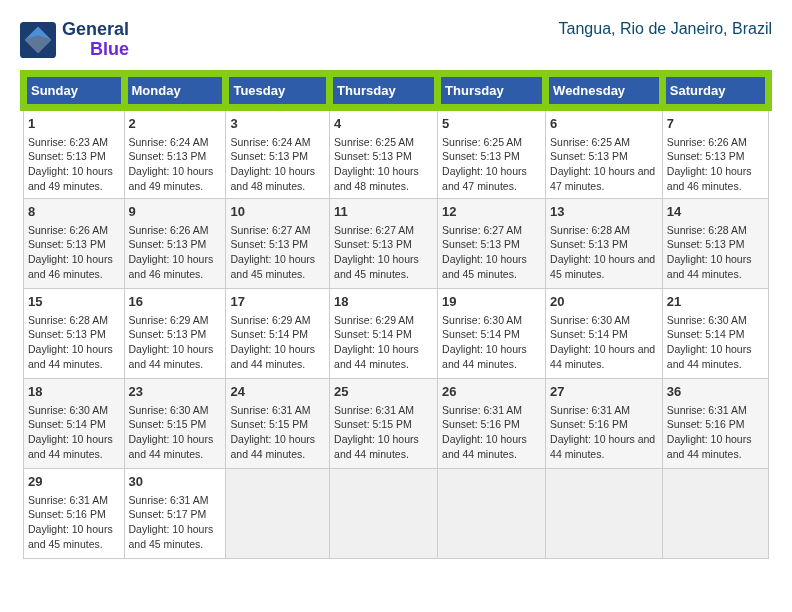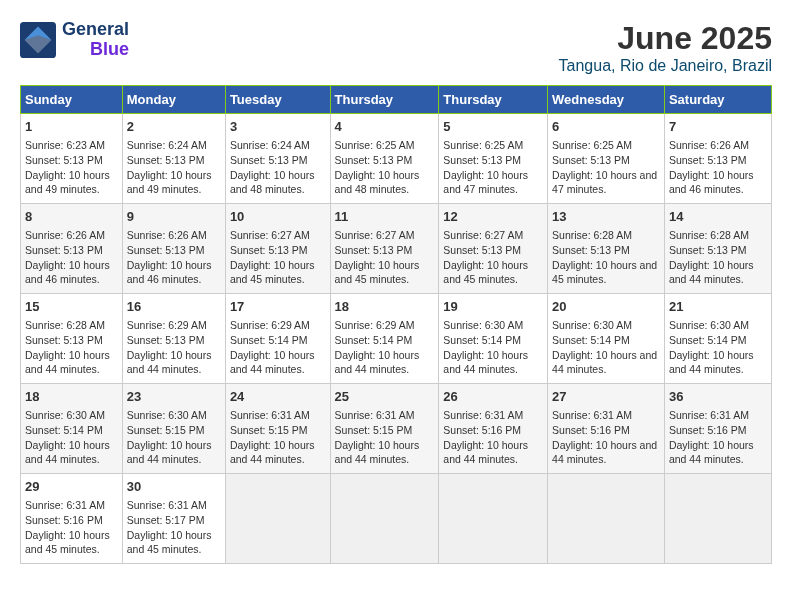--- a/index.html
+++ b/index.html
@@ -53,21 +53,21 @@
       border-collapse: collapse;
       font-size: 10.5px;
     }
     thead tr th {
       background-color: #2e5ca8;
       color: #fff;
       padding: 6px 4px;
       text-align: left;
       font-size: 13px;
       font-weight: bold;
-      border: 1px solid #84cc16;
+      border: 7px solid #84cc16;
     }
     tbody tr td {
       vertical-align: top;
       border: 1px solid #ccc;
       padding: 4px 4px;
       min-height: 80px;
       height: 90px;
       color: #333;
       line-height: 1.4;
     }
@@ -96,21 +96,20 @@
       <rect x="0" y="0" width="40" height="40" fill="#1a3c6e" rx="4"></rect>
       <polygon points="20,5 35,20 20,15 5,20" fill="#4a90d9"></polygon>
       <polygon points="20,15 35,20 20,35 5,20" fill="#fff" opacity="0.3"></polygon>
     </svg>
     <div class="logo-text">
       <div>General</div>
       <span style="color:#6d28d9;">Blue</span>
     </div>
   </div>
   <div class="title-area">
-    <div class="month-title">June 2025</div>
     <div class="location-title">Tangua, Rio de Janeiro, Brazil</div>
   </div>
 </div>
 
 <table>
   <thead>
     <tr>
     <th>Sunday</th>
         <th>Monday</th>
         <th>Tuesday</th>

